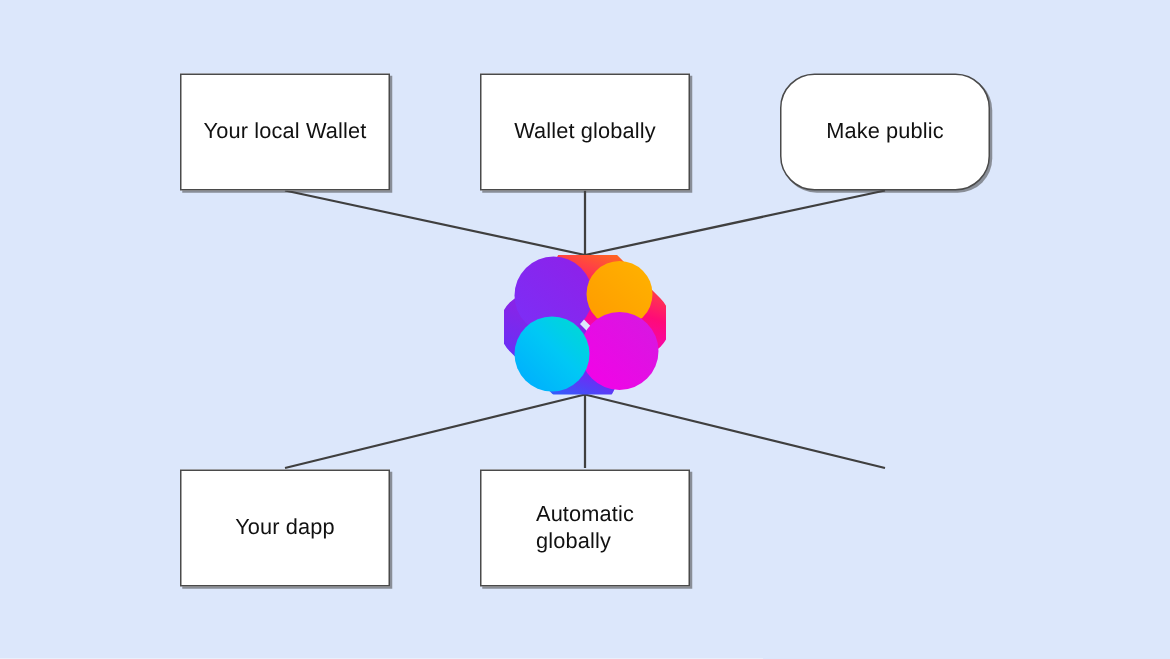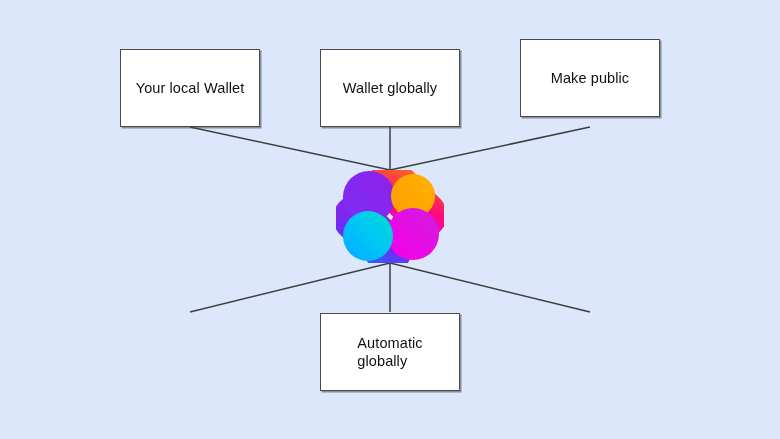--- a/index.html
+++ b/index.html
@@ -42,21 +42,21 @@
   .node-label {
     font-size: 14.5px;
     line-height: 1.25;
     color: #111111;
     letter-spacing: 0.1px;
     white-space: pre-line;
     padding: 0 6px;
   }
   #node-wallet   { left: 120px; top: 49px;  }
   #node-access   { left: 320px; top: 49px;  }
-  #node-public   { left: 520px; top: 39px;  }
+  #node-public   { left: 520px; top: 49px; border-radius: 23px;  }
   #node-dapp     { left: 120px; top: 313px; }
   #node-updates  { left: 320px; top: 313px; }
   #node-censor   { left: 520px; top: 313px; }
 
   
   #logo {
     position: absolute;
     left: 336px;
     top: 170px;
     width: 108px;
@@ -138,20 +138,23 @@
       <rect x="6" y="0.5" width="46" height="92" rx="23" ry="23" fill="url(#gradPill1)"></rect>
       <rect x="56" y="0.5" width="46" height="92" rx="23" ry="23" fill="url(#gradPill2)"></rect>
     </g>
 
     <circle cx="33" cy="27" r="26" fill="url(#gradCircleTL)"></circle>
     <circle cx="77" cy="26" r="22" fill="url(#gradCircleTR)"></circle>
     <circle cx="77" cy="64" r="26" fill="url(#gradCircleBR)"></circle>
     <circle cx="32" cy="66" r="25" fill="url(#gradCircleBL)"></circle>
   </svg>
 
+  <div class="node" id="node-dapp">
+    <span class="node-label">Your dapp</span>
+  </div>
 
   <div class="node" id="node-updates">
     <span class="node-label">Automatic
 globally</span>
   </div>
 
 
 </div>
 
 </body></html>

